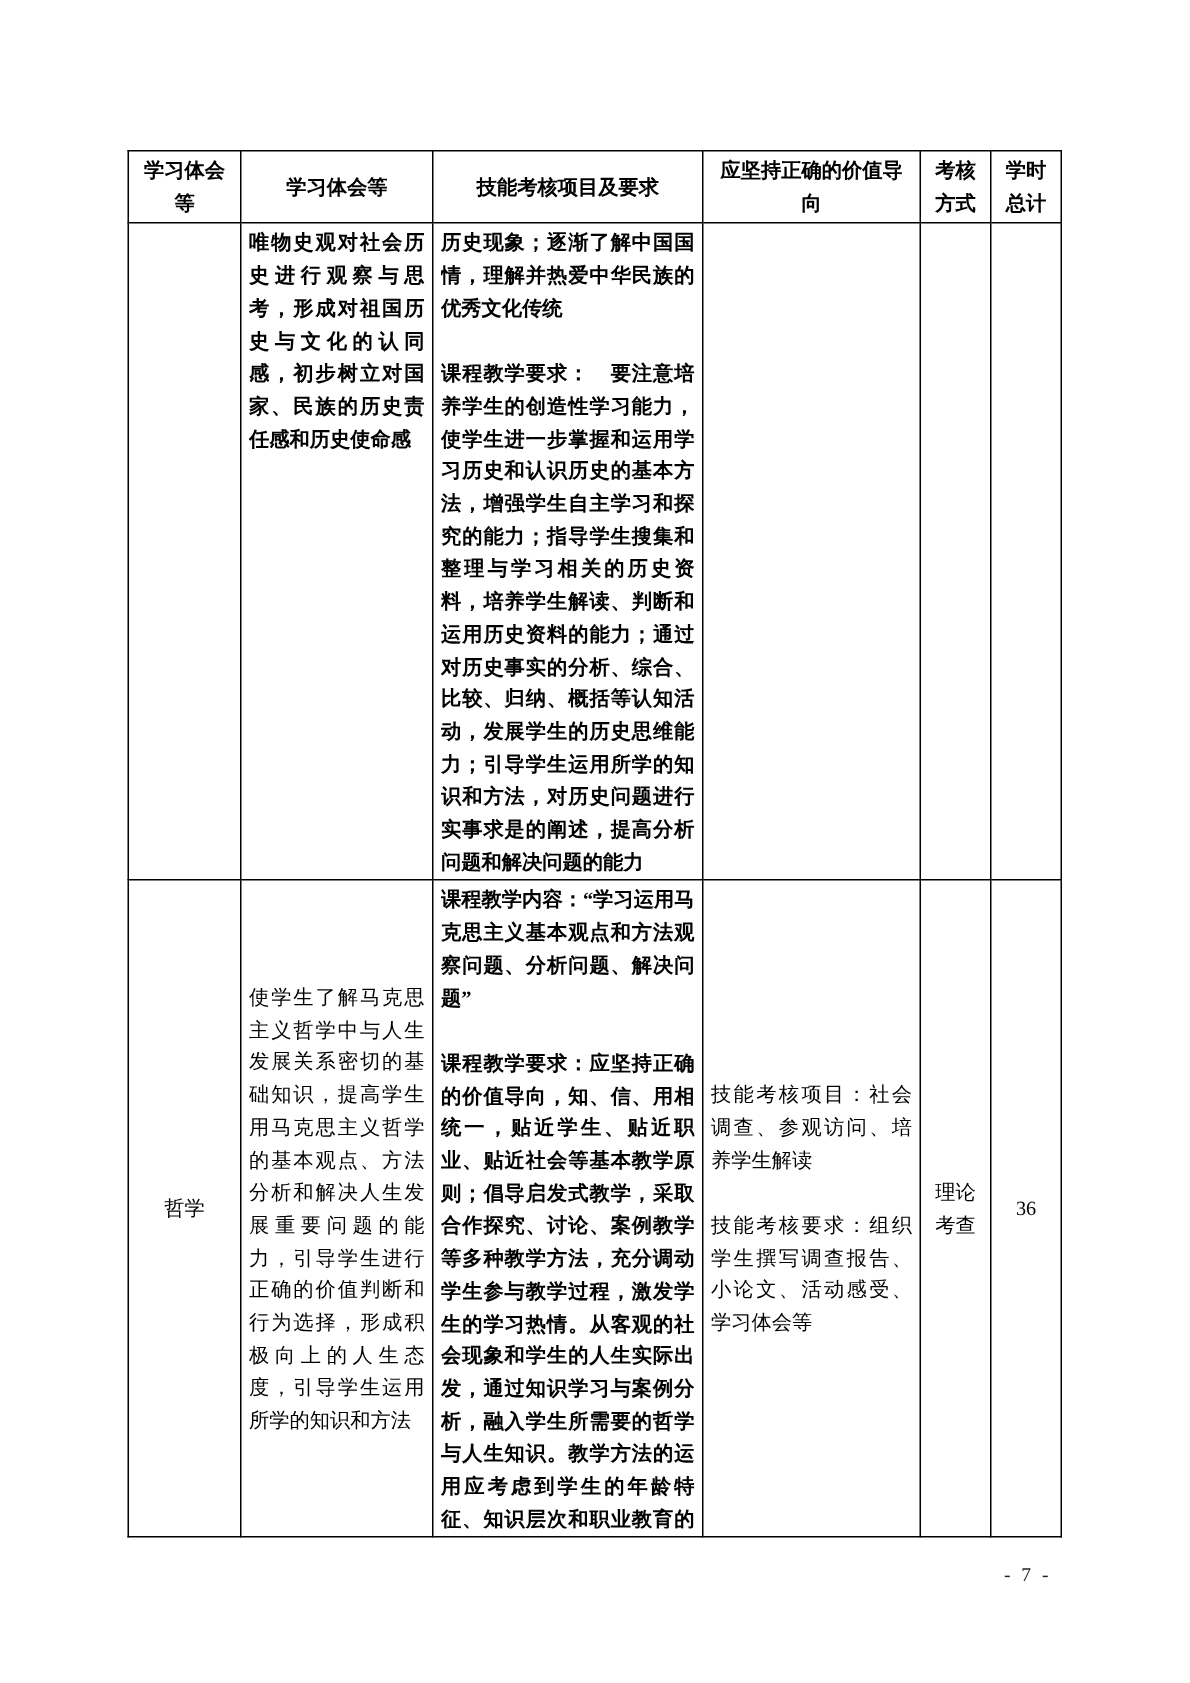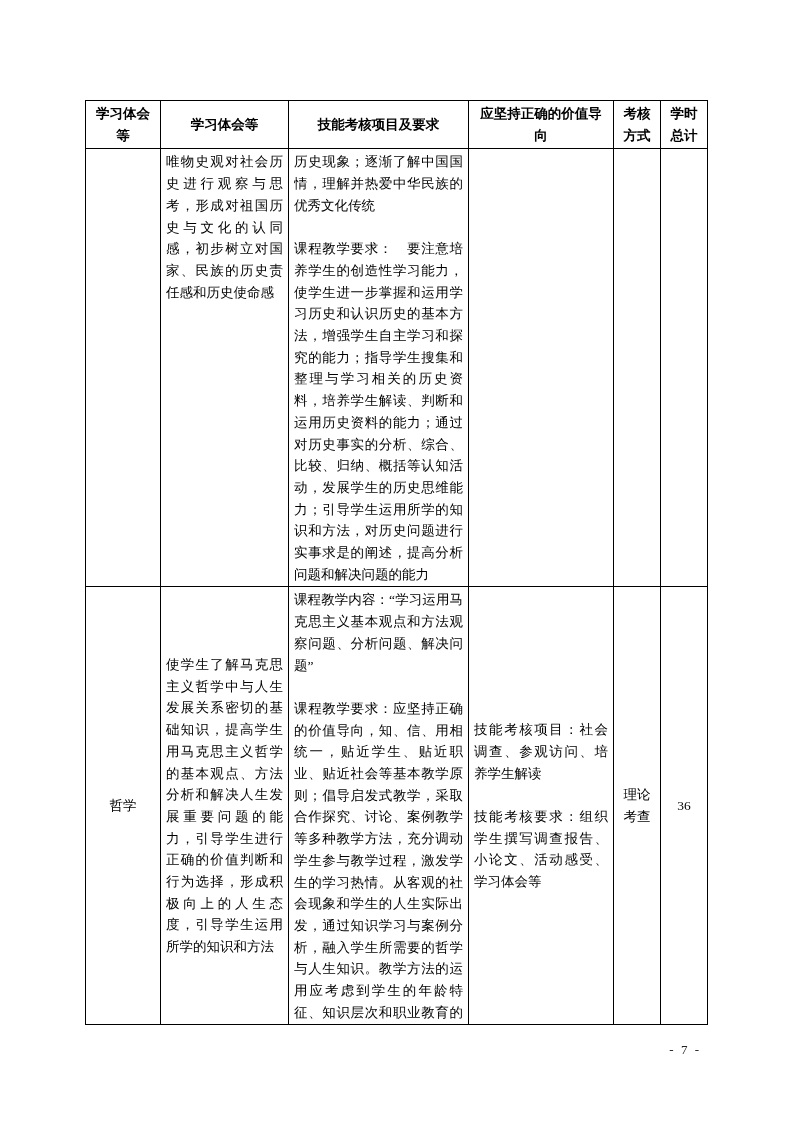--- a/index.html
+++ b/index.html
@@ -49,21 +49,21 @@
     line-height: 21.7px;
     vertical-align: middle;
   }
   .course-table th {
     font-weight: bold;
     text-align: center;
     height: 38px;
     white-space: pre-line;
   }
   .course-table td.row-body { height: 433px; }
-  .va-top { vertical-align: top !important; }
+  .va-top { vertical-align: top !important; font-weight: bold; }
   .cell-text {
     white-space: pre-wrap;
     text-align: justify;
     text-justify: inter-character;
     overflow: hidden;
     max-height: 430px;
   }
   .cell-center {
     text-align: center;
     white-space: pre-wrap;

